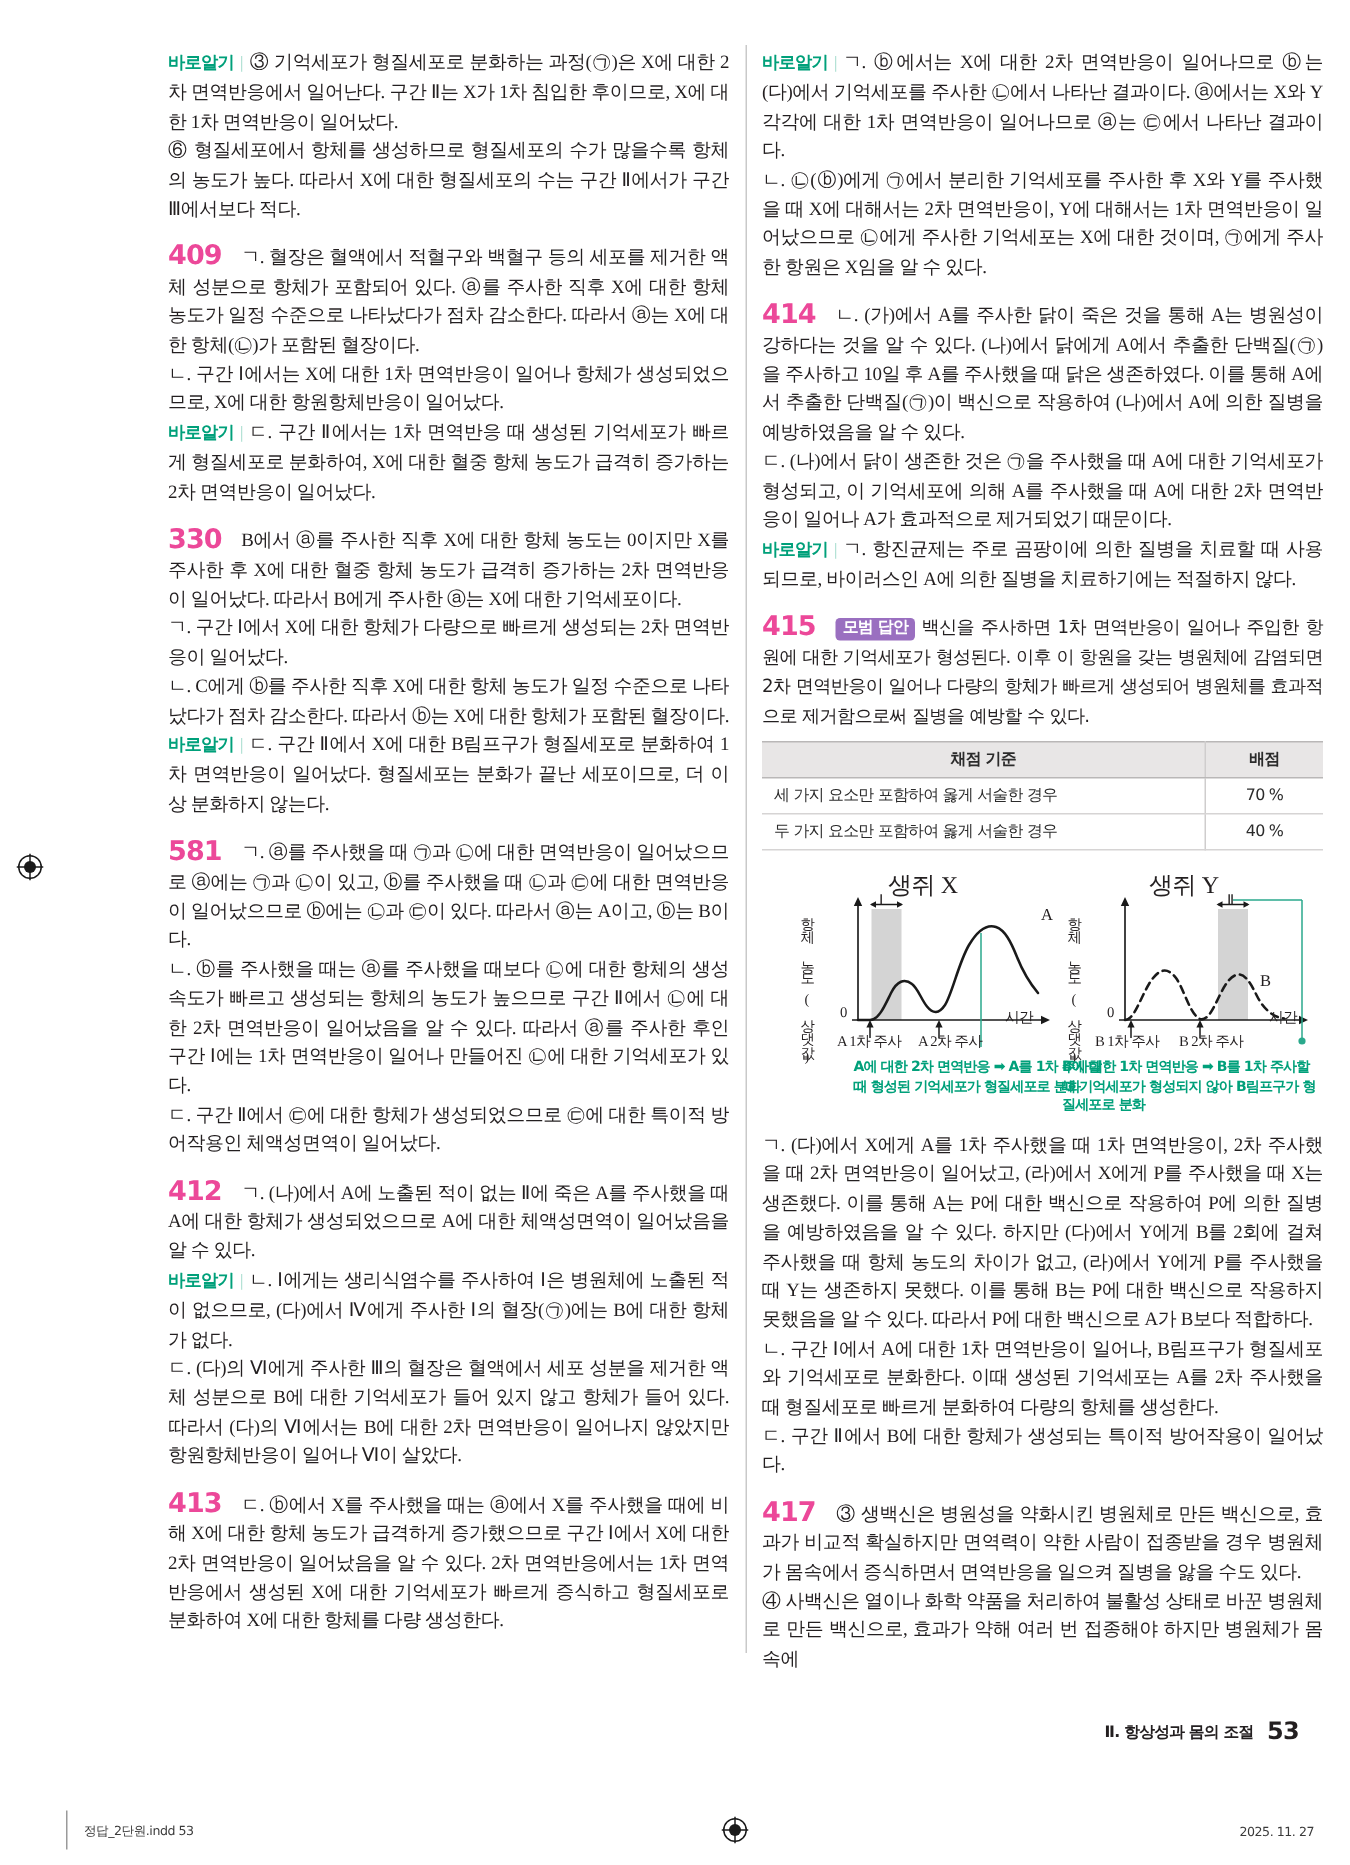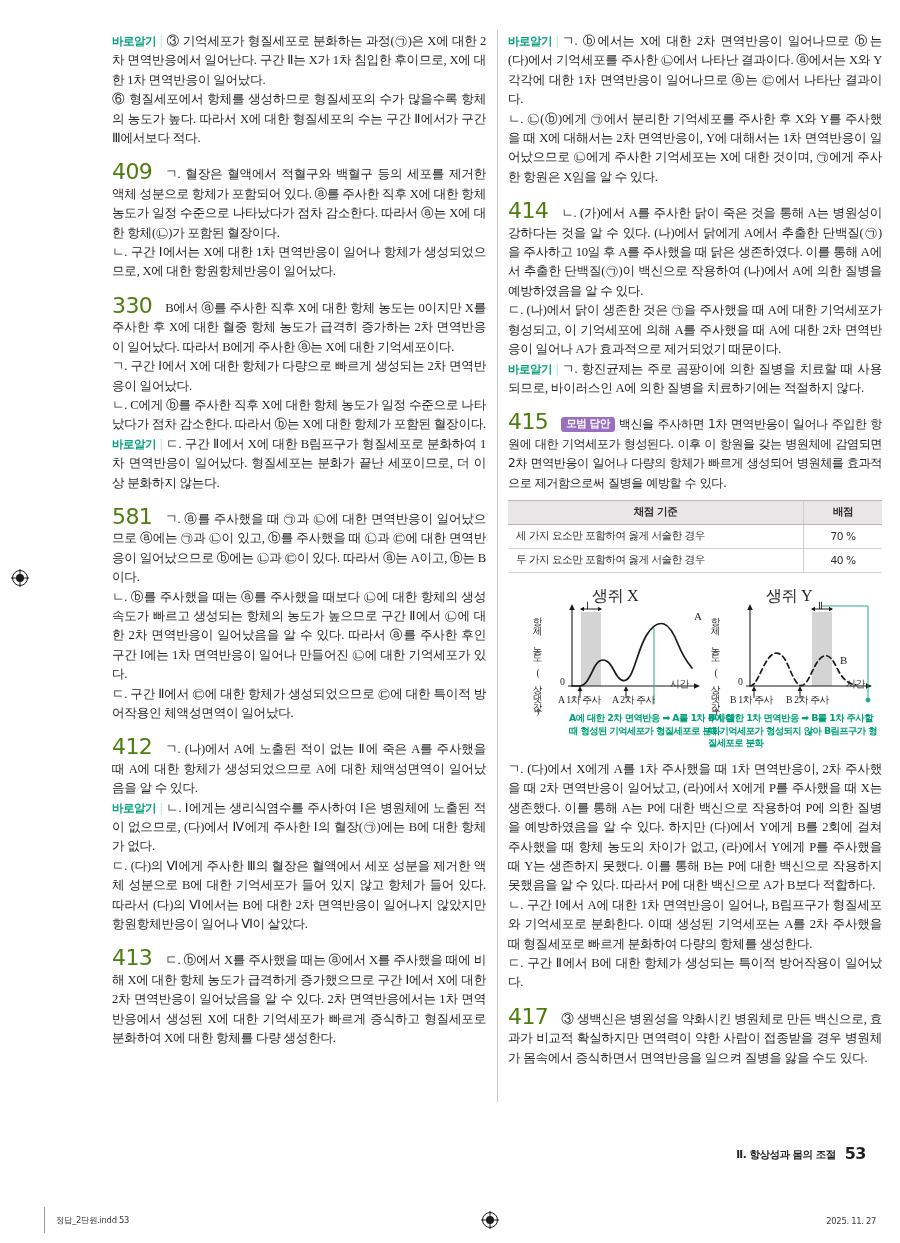--- a/index.html
+++ b/index.html
@@ -54,23 +54,23 @@
     height: 1072px;
     background: #c9c9c9;
   }
 
   
   .qblock {
     margin-bottom: 13px;
   }
   .qnum {
     font-family: "DejaVu Sans", sans-serif;
-    font-weight: normal;
-    font-size: 22px;
-    color: #4d7c0f;
+    font-weight: bold;
+    font-size: 18px;
+    color: #ec4899;
     letter-spacing: -0.6px;
     line-height: 1;
     display: inline-block;
     margin-right: 13px;
     vertical-align: -1px;
   }
   .para {
     font-size: 12.6px;
     line-height: 19.4px;
     text-align: justify;
@@ -257,20 +257,21 @@
     <div class="col">
 
       <div class="qblock">
         <p class="para"><span class="tag-baro">바로알기</span><span class="tag-bar">|</span><span>③ 기억세포가 형질세포로 분화하는 과정(㉠)은 X에 대한 2차 면역반응에서 일어난다. 구간 Ⅱ는 X가 1차 침입한 후이므로, X에 대한 1차 면역반응이 일어났다.</span></p>
         <p class="para"><span>⑥ 형질세포에서 항체를 생성하므로 형질세포의 수가 많을수록 항체의 농도가 높다. 따라서 X에 대한 형질세포의 수는 구간 Ⅱ에서가 구간 Ⅲ에서보다 적다.</span></p>
       </div>
 
       <div class="qblock">
         <p class="para"><span class="qnum">409</span><span>ㄱ. 혈장은 혈액에서 적혈구와 백혈구 등의 세포를 제거한 액체 성분으로 항체가 포함되어 있다. ⓐ를 주사한 직후 X에 대한 항체 농도가 일정 수준으로 나타났다가 점차 감소한다. 따라서 ⓐ는 X에 대한 항체(㉡)가 포함된 혈장이다.</span></p>
         <p class="para"><span>ㄴ. 구간 Ⅰ에서는 X에 대한 1차 면역반응이 일어나 항체가 생성되었으므로, X에 대한 항원항체반응이 일어났다.</span></p>
+        <p class="para"><span class="tag-baro">바로알기</span><span class="tag-bar">|</span><span>ㄷ. 구간 Ⅱ에서는 1차 면역반응 때 생성된 기억세포가 빠르게 형질세포로 분화하여, X에 대한 혈중 항체 농도가 급격히 증가하는 2차 면역반응이 일어났다.</span></p>
       </div>
 
       <div class="qblock">
         <p class="para"><span class="qnum">330</span><span>B에서 ⓐ를 주사한 직후 X에 대한 항체 농도는 0이지만 X를 주사한 후 X에 대한 혈중 항체 농도가 급격히 증가하는 2차 면역반응이 일어났다. 따라서 B에게 주사한 ⓐ는 X에 대한 기억세포이다.</span></p>
         <p class="para"><span>ㄱ. 구간 Ⅰ에서 X에 대한 항체가 다량으로 빠르게 생성되는 2차 면역반응이 일어났다.</span></p>
         <p class="para"><span>ㄴ. C에게 ⓑ를 주사한 직후 X에 대한 항체 농도가 일정 수준으로 나타났다가 점차 감소한다. 따라서 ⓑ는 X에 대한 항체가 포함된 혈장이다.</span></p>
         <p class="para"><span class="tag-baro">바로알기</span><span class="tag-bar">|</span><span>ㄷ. 구간 Ⅱ에서 X에 대한 B림프구가 형질세포로 분화하여 1차 면역반응이 일어났다. 형질세포는 분화가 끝난 세포이므로, 더 이상 분화하지 않는다.</span></p>
       </div>
 
       <div class="qblock">
@@ -413,20 +414,21 @@
           <div class="fig-note" style="left:200px; top:126px; width:172px;">B에 대한 1차 면역반응 ➡ B를 1차 주사할 때 기억세포가 형성되지 않아 B림프구가 형질세포로 분화</div>
         </div>
 
         <p class="para"><span>ㄱ. (다)에서 X에게 A를 1차 주사했을 때 1차 면역반응이, 2차 주사했을 때 2차 면역반응이 일어났고, (라)에서 X에게 P를 주사했을 때 X는 생존했다. 이를 통해 A는 P에 대한 백신으로 작용하여 P에 의한 질병을 예방하였음을 알 수 있다. 하지만 (다)에서 Y에게 B를 2회에 걸쳐 주사했을 때 항체 농도의 차이가 없고, (라)에서 Y에게 P를 주사했을 때 Y는 생존하지 못했다. 이를 통해 B는 P에 대한 백신으로 작용하지 못했음을 알 수 있다. 따라서 P에 대한 백신으로 A가 B보다 적합하다.</span></p>
         <p class="para"><span>ㄴ. 구간 Ⅰ에서 A에 대한 1차 면역반응이 일어나, B림프구가 형질세포와 기억세포로 분화한다. 이때 생성된 기억세포는 A를 2차 주사했을 때 형질세포로 빠르게 분화하여 다량의 항체를 생성한다.</span></p>
         <p class="para"><span>ㄷ. 구간 Ⅱ에서 B에 대한 항체가 생성되는 특이적 방어작용이 일어났다.</span></p>
       </div>
 
       <div class="qblock">
         <p class="para"><span class="qnum">417</span><span>③ 생백신은 병원성을 약화시킨 병원체로 만든 백신으로, 효과가 비교적 확실하지만 면역력이 약한 사람이 접종받을 경우 병원체가 몸속에서 증식하면서 면역반응을 일으켜 질병을 앓을 수도 있다.</span></p>
+        <p class="para"><span>④ 사백신은 열이나 화학 약품을 처리하여 불활성 상태로 바꾼 병원체로 만든 백신으로, 효과가 약해 여러 번 접종해야 하지만 병원체가 몸속에</span></p>
       </div>
 
     </div>
   </div>
 
   <div class="run-foot">
     <span>Ⅱ. 항상성과 몸의 조절</span><span class="pgno">53</span>
   </div>
 
   <div class="imprint-rule"></div>

